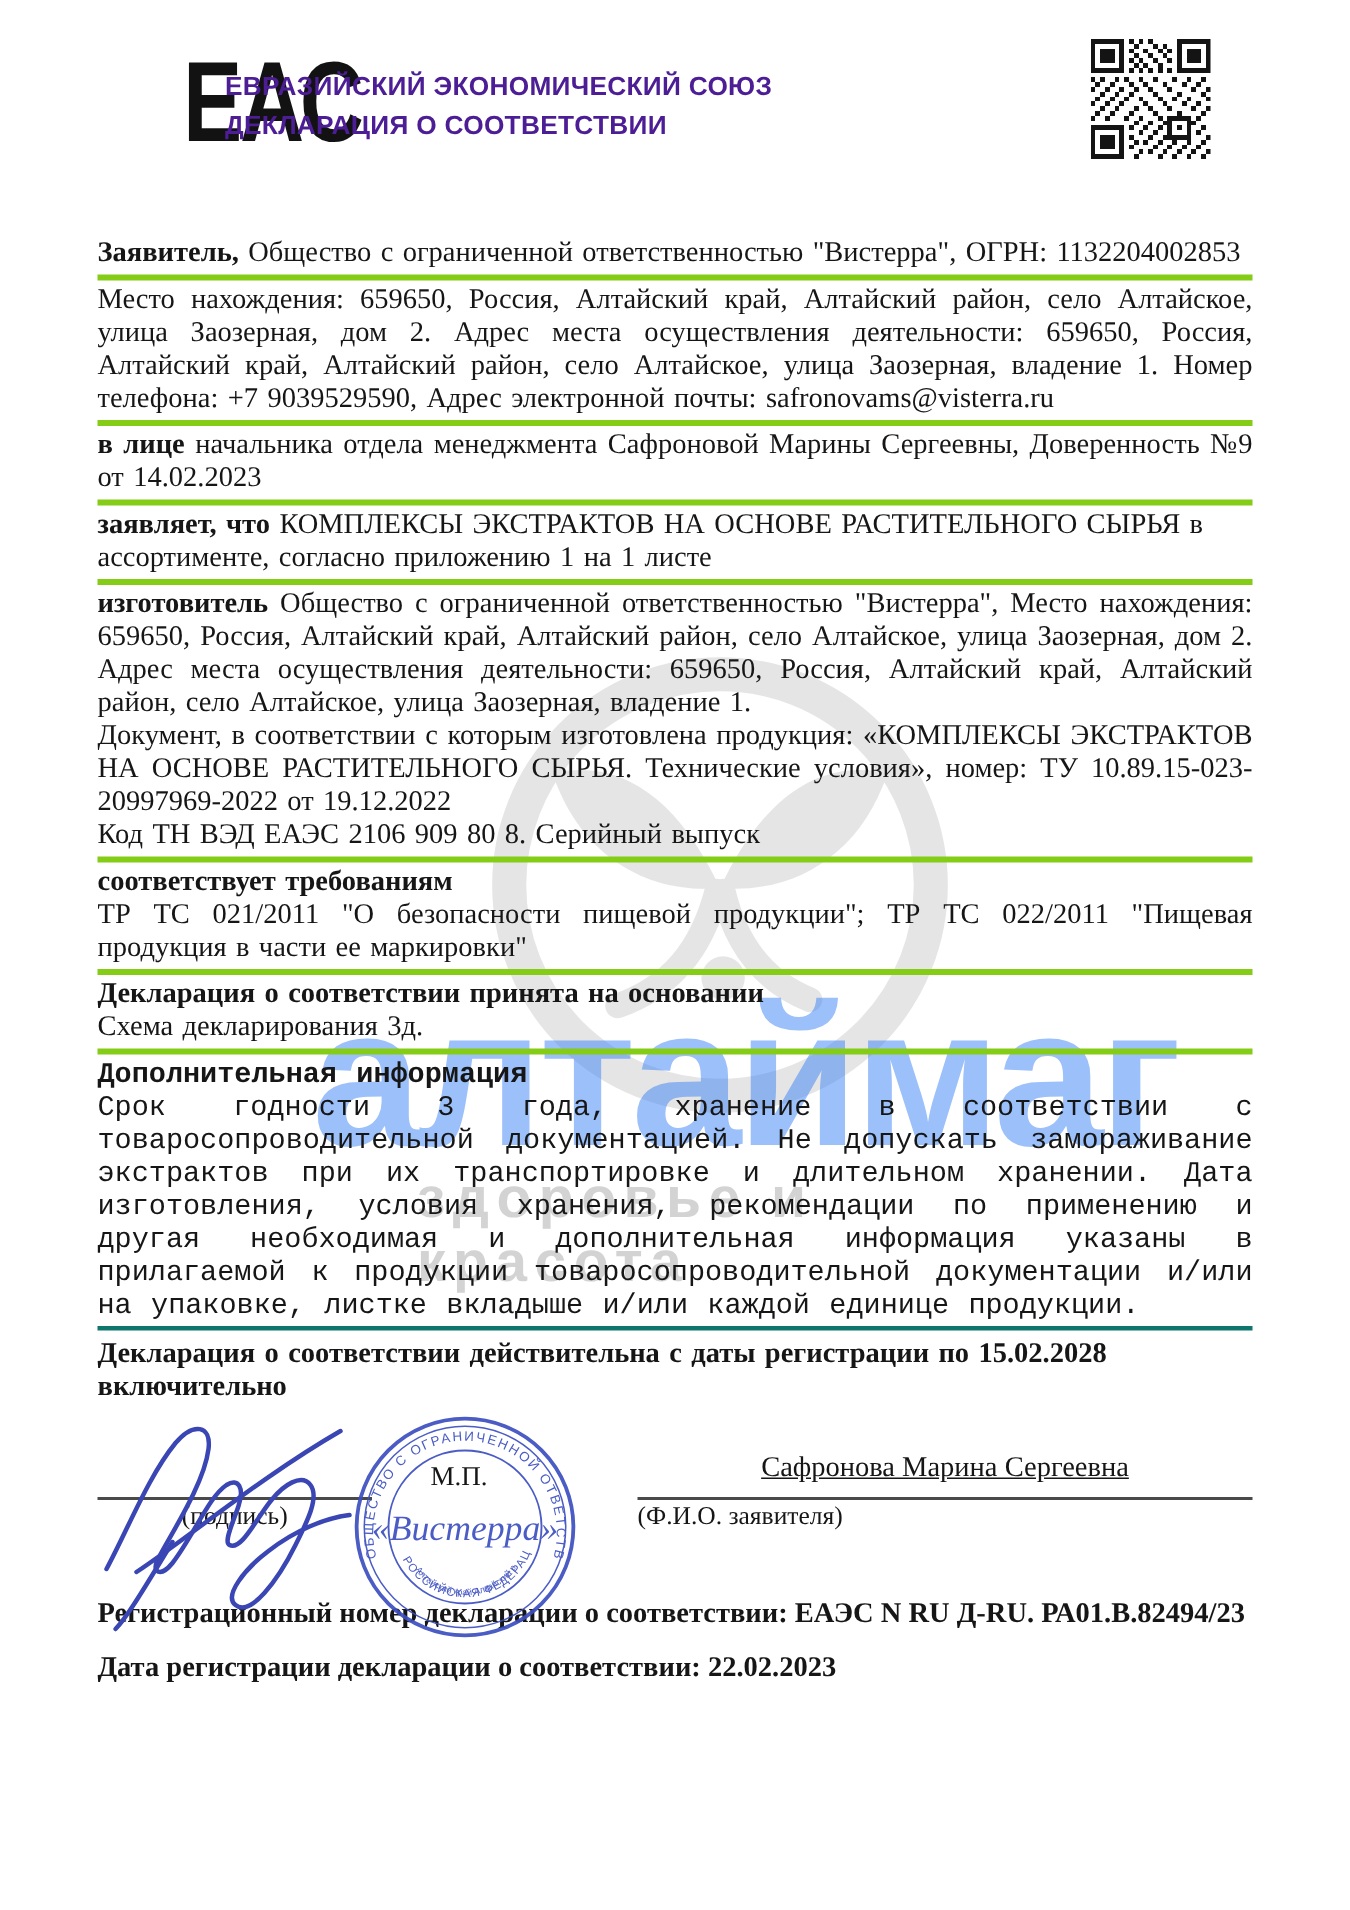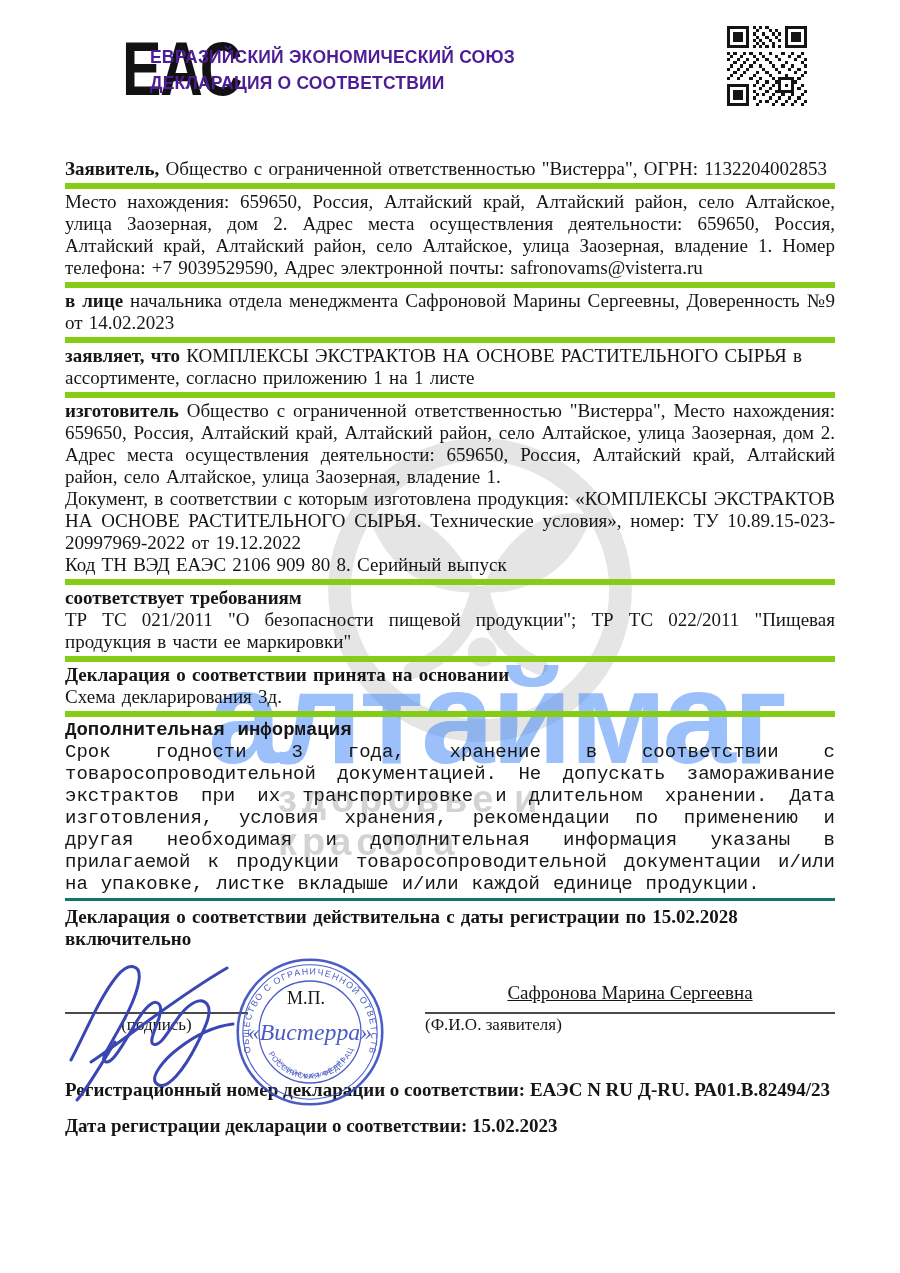--- a/index.html
+++ b/index.html
@@ -26,21 +26,21 @@
     position:absolute;left:150px;top:44px;width:640px;
     font-family:"Liberation Sans", sans-serif;
     font-weight:700;font-size:17.5px;line-height:26px;
     letter-spacing:.2px;color:#4c1d95;
   }
   .qr{position:absolute;left:727px;top:26px;width:80px;height:80px;}
   
   .doc-main{position:relative;margin:38px 65px 0 65px;width:770px;z-index:2;}
   .sect{
     padding:2px 0 3px 0;
-    border-bottom:6px solid #84cc16;
+    border-bottom:4px solid #84cc16;
     font-size:19px;line-height:22px;
     text-align:justify;
     word-spacing:1.5px;
   }
   .sect p{margin:0;}
   .b{font-weight:700;}
   .nojust{text-align:left;}
   .thick{border-bottom:3px solid #0f766e;font-family:Liberation Mono, monospace;}
   .validity{
     padding:5px 0 4px 0;border-bottom:none;
@@ -209,17 +209,17 @@
       <div class="fio-line"></div>
       <div class="fio-caption">(Ф.И.О. заявителя)</div>
     </div>
 
     <p class="reg-line">
       <span>Регистрационный номер декларации о соответствии:</span>
       <span>ЕАЭС N RU Д-RU. РА01.В.82494/23</span>
     </p>
     <p class="reg-line date">
       <span>Дата регистрации декларации о соответствии:</span>
-      <span>15.02.2023</span>
+      <span>22.02.2023</span>
     </p>
 
   </main>
 </div>
 
 </body></html>

